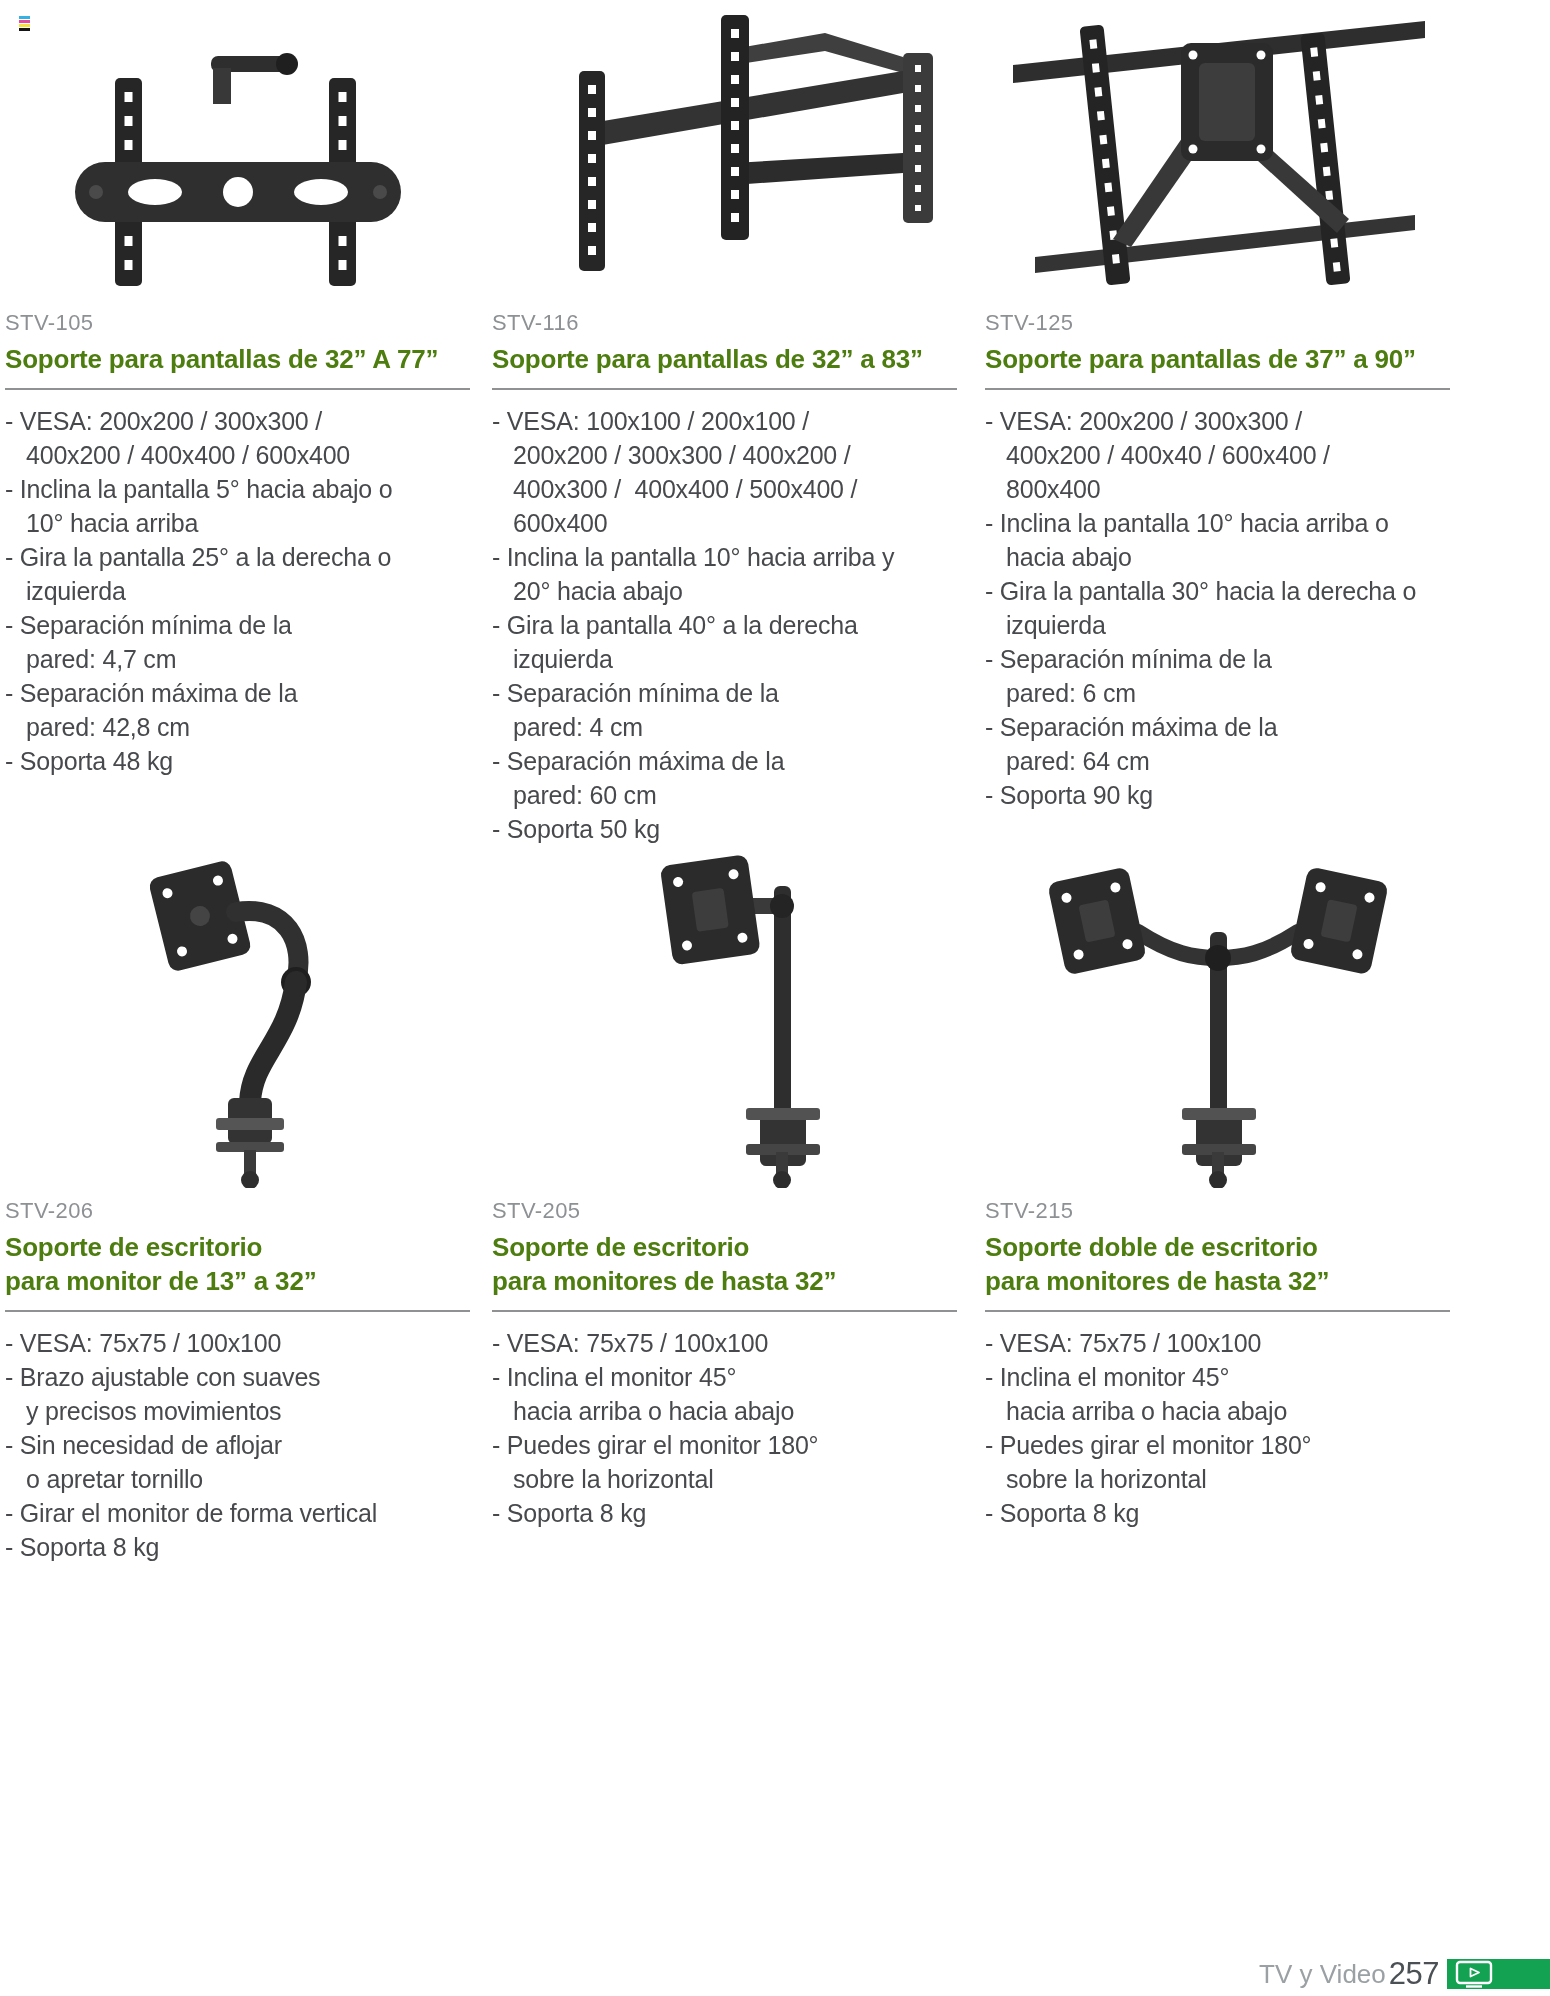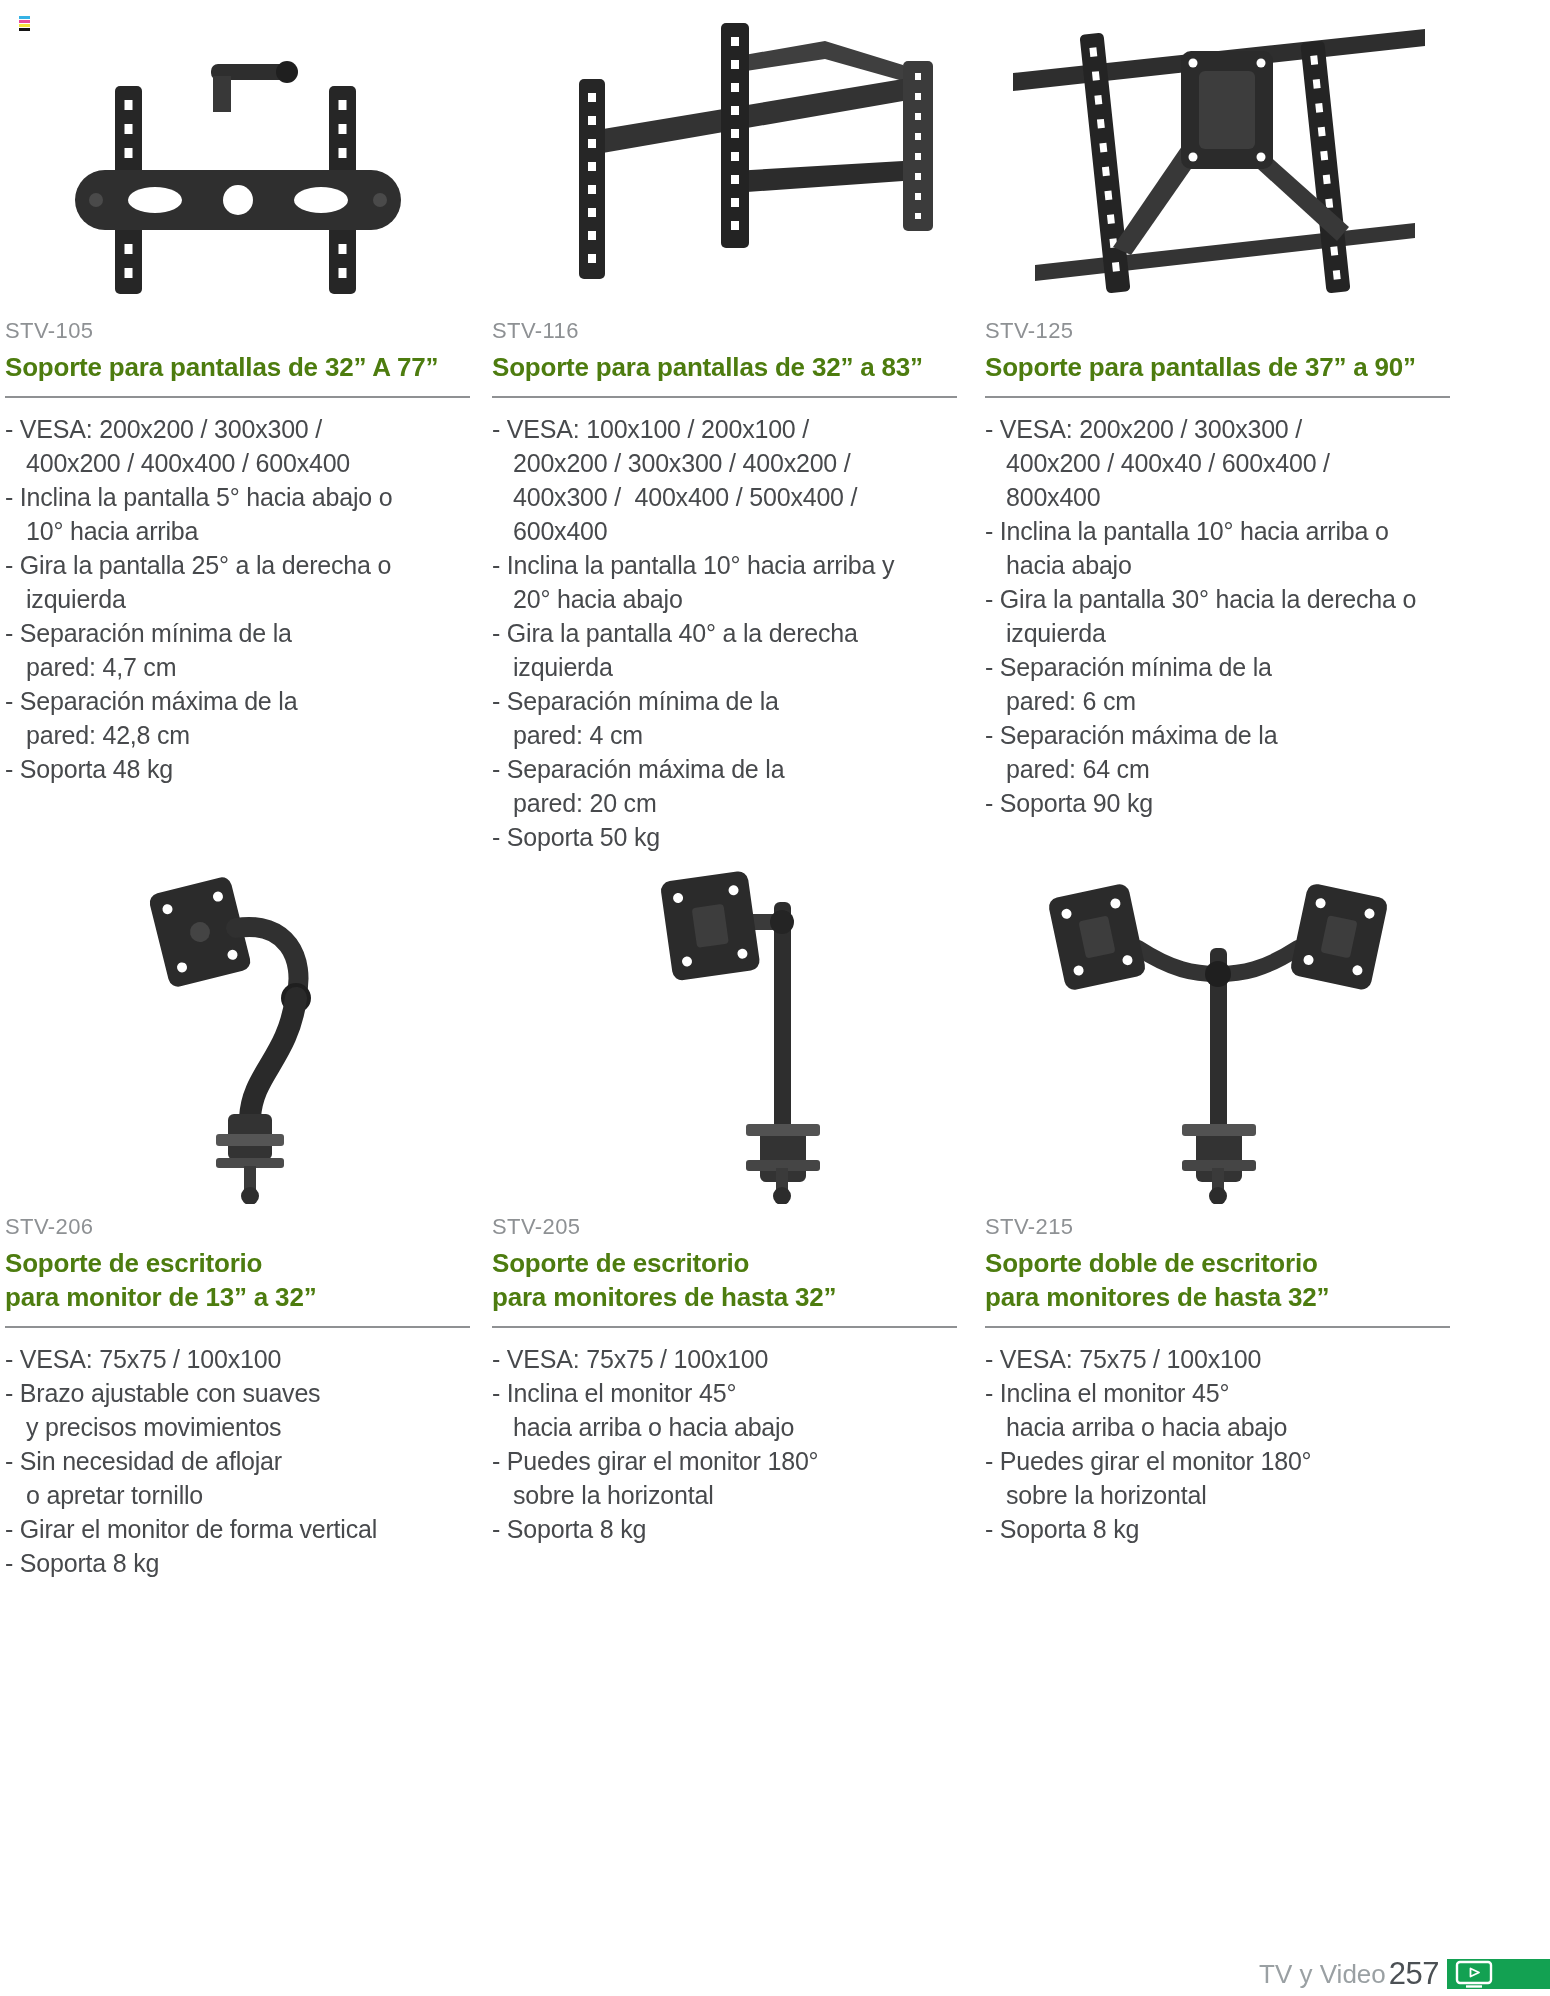--- a/index.html
+++ b/index.html
@@ -7,21 +7,21 @@
     position:relative;width:1550px;height:1996px;background:#fff;
     font-family:"Liberation Sans",sans-serif;overflow:hidden;
   }
   
   .regmark{position:absolute;top:16px;left:19px;width:11px;}
   .regmark .stripe{height:3px;margin-bottom:1px;}
   
   .prod-row{display:grid;padding-left:5px;}
   #row-1{grid-template-columns:487px 493px 560px;padding-top:0;}
   #row-2{grid-template-columns:487px 493px 560px;}
-  .card{width:465px;margin-top:8px;}
+  .card{width:465px;}
   .img-box{display:flex;align-items:flex-end;justify-content:center;}
   #row-1 .img-box{height:300px;}
   #row-2 .img-box{height:342px;}
   .sku{font-size:22px;color:#8e9194;letter-spacing:.4px;margin-top:10px;}
   .title{font-size:26px;font-weight:bold;color:#4d7c0f;line-height:34px;margin-top:6px;white-space:nowrap;letter-spacing:-0.2px;}
   .rule{border:none;border-top:2px solid #8f9193;margin:12px 0 14px 0;}
   .feat-line{font-size:25px;line-height:34px;color:#47494c;letter-spacing:-0.2px;white-space:pre;}
   .feat-line.cont{padding-left:21px;}
   
   .heading{font-size:44px;font-weight:bold;letter-spacing:.2px;margin:136px 0 44px 5px;}
@@ -105,21 +105,21 @@
           <div class="feat-line cont">200x200 / 300x300 / 400x200 /</div>
           <div class="feat-line cont">400x300 /  400x400 / 500x400 /</div>
           <div class="feat-line cont">600x400</div>
           <div class="feat-line">- Inclina la pantalla 10° hacia arriba y</div>
           <div class="feat-line cont">20° hacia abajo</div>
           <div class="feat-line">- Gira la pantalla 40° a la derecha</div>
           <div class="feat-line cont">izquierda</div>
           <div class="feat-line">- Separación mínima de la</div>
           <div class="feat-line cont">pared: 4 cm</div>
           <div class="feat-line">- Separación máxima de la</div>
-          <div class="feat-line cont">pared: 20 cm</div>
+          <div class="feat-line cont">pared: 60 cm</div>
           <div class="feat-line">- Soporta 50 kg</div>
         </div>
     </article>
       <article class="card">
       <div class="img-box">
           <svg width="445" height="295" viewBox="0 0 445 295">
       <polygon points="18,60 430,16 430,33 18,78" fill="#2e2e2e"></polygon>
       <polygon points="40,252 420,210 420,225 40,268" fill="#343434"></polygon>
       <g transform="rotate(-6 110 150)">
         <rect x="98" y="20" width="24" height="260" rx="5" fill="#242424"></rect>

